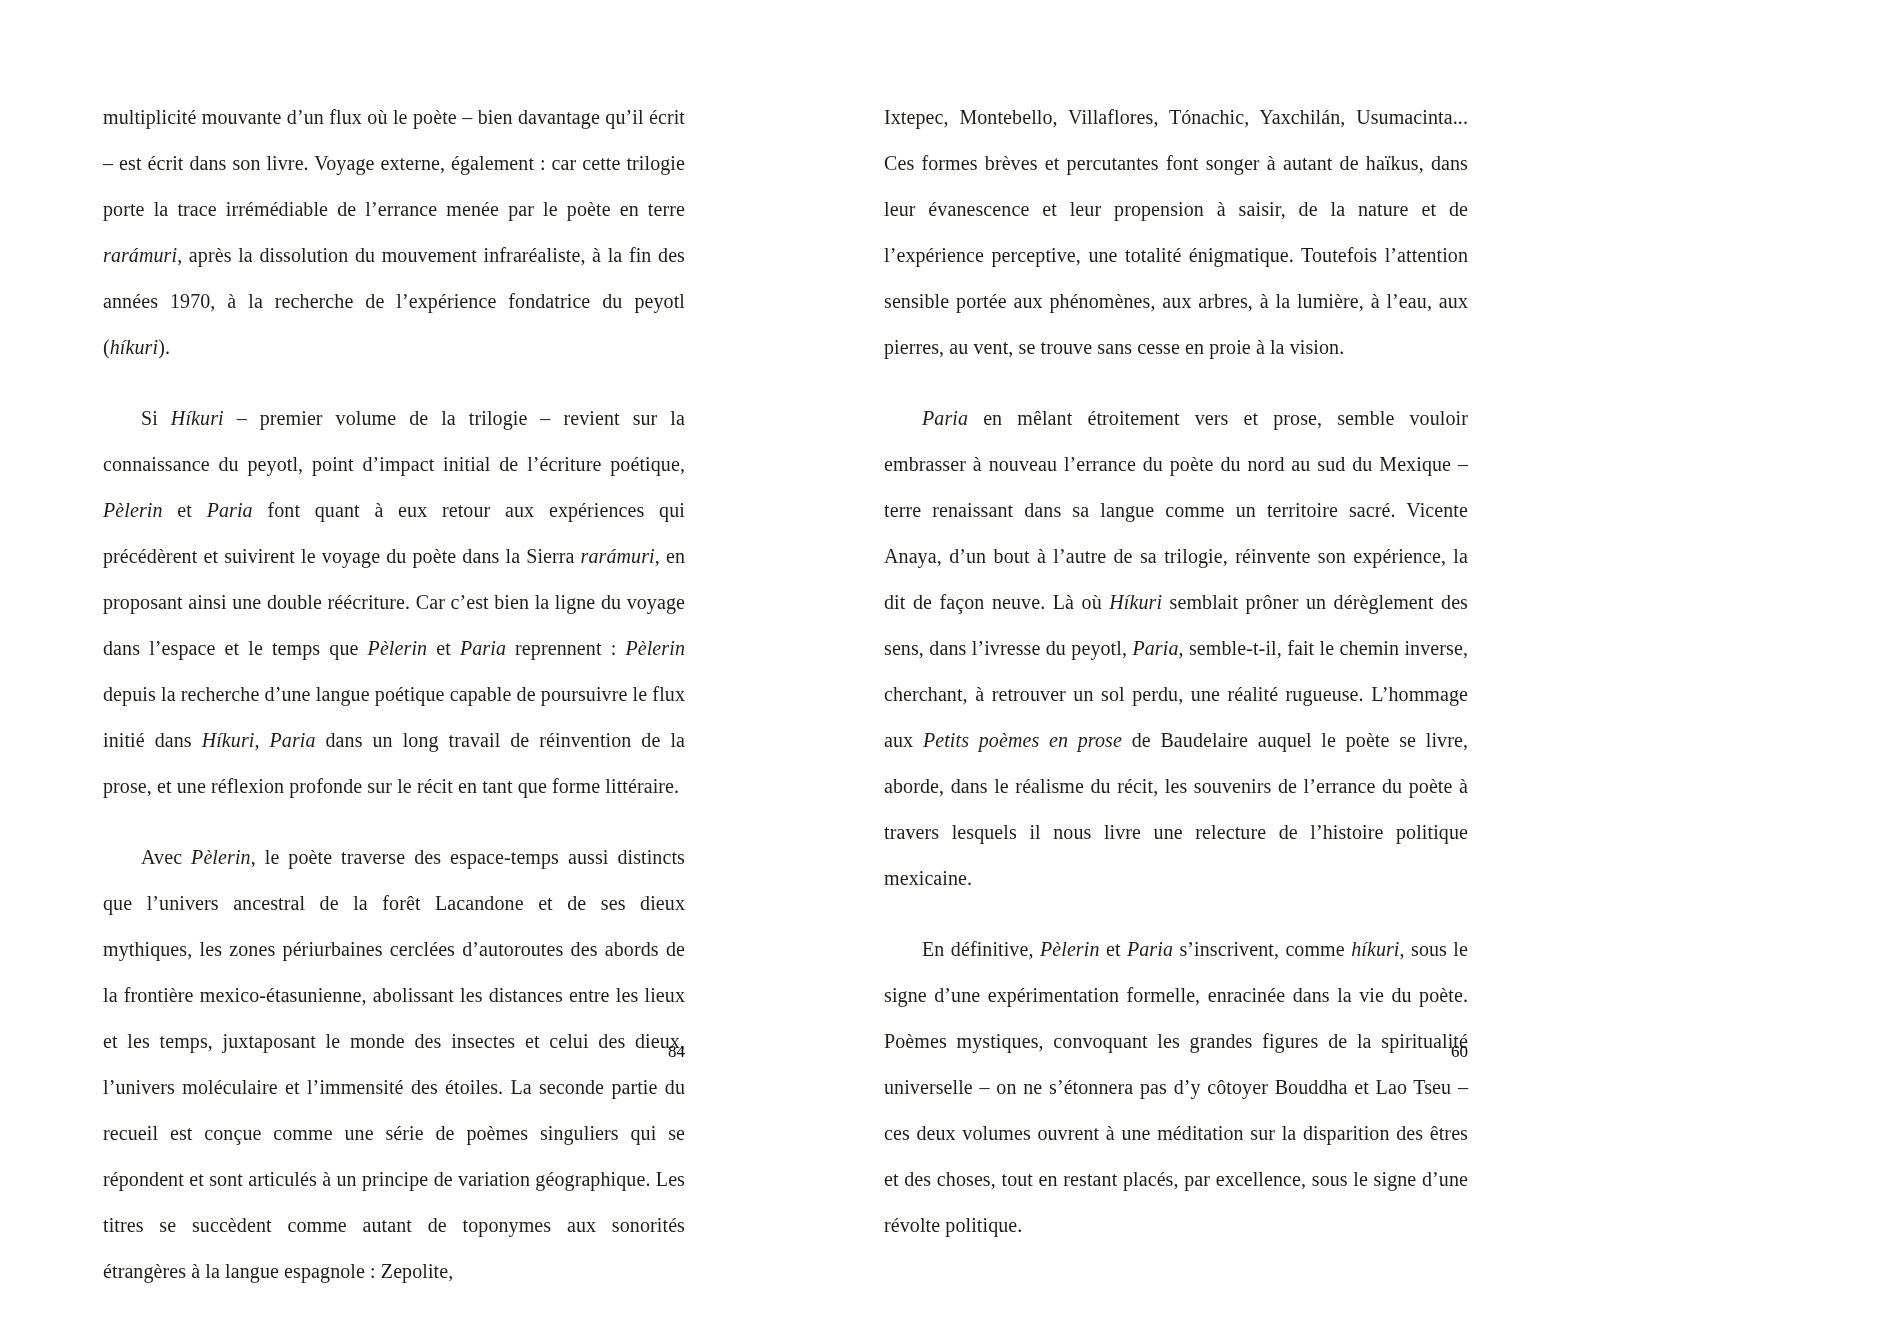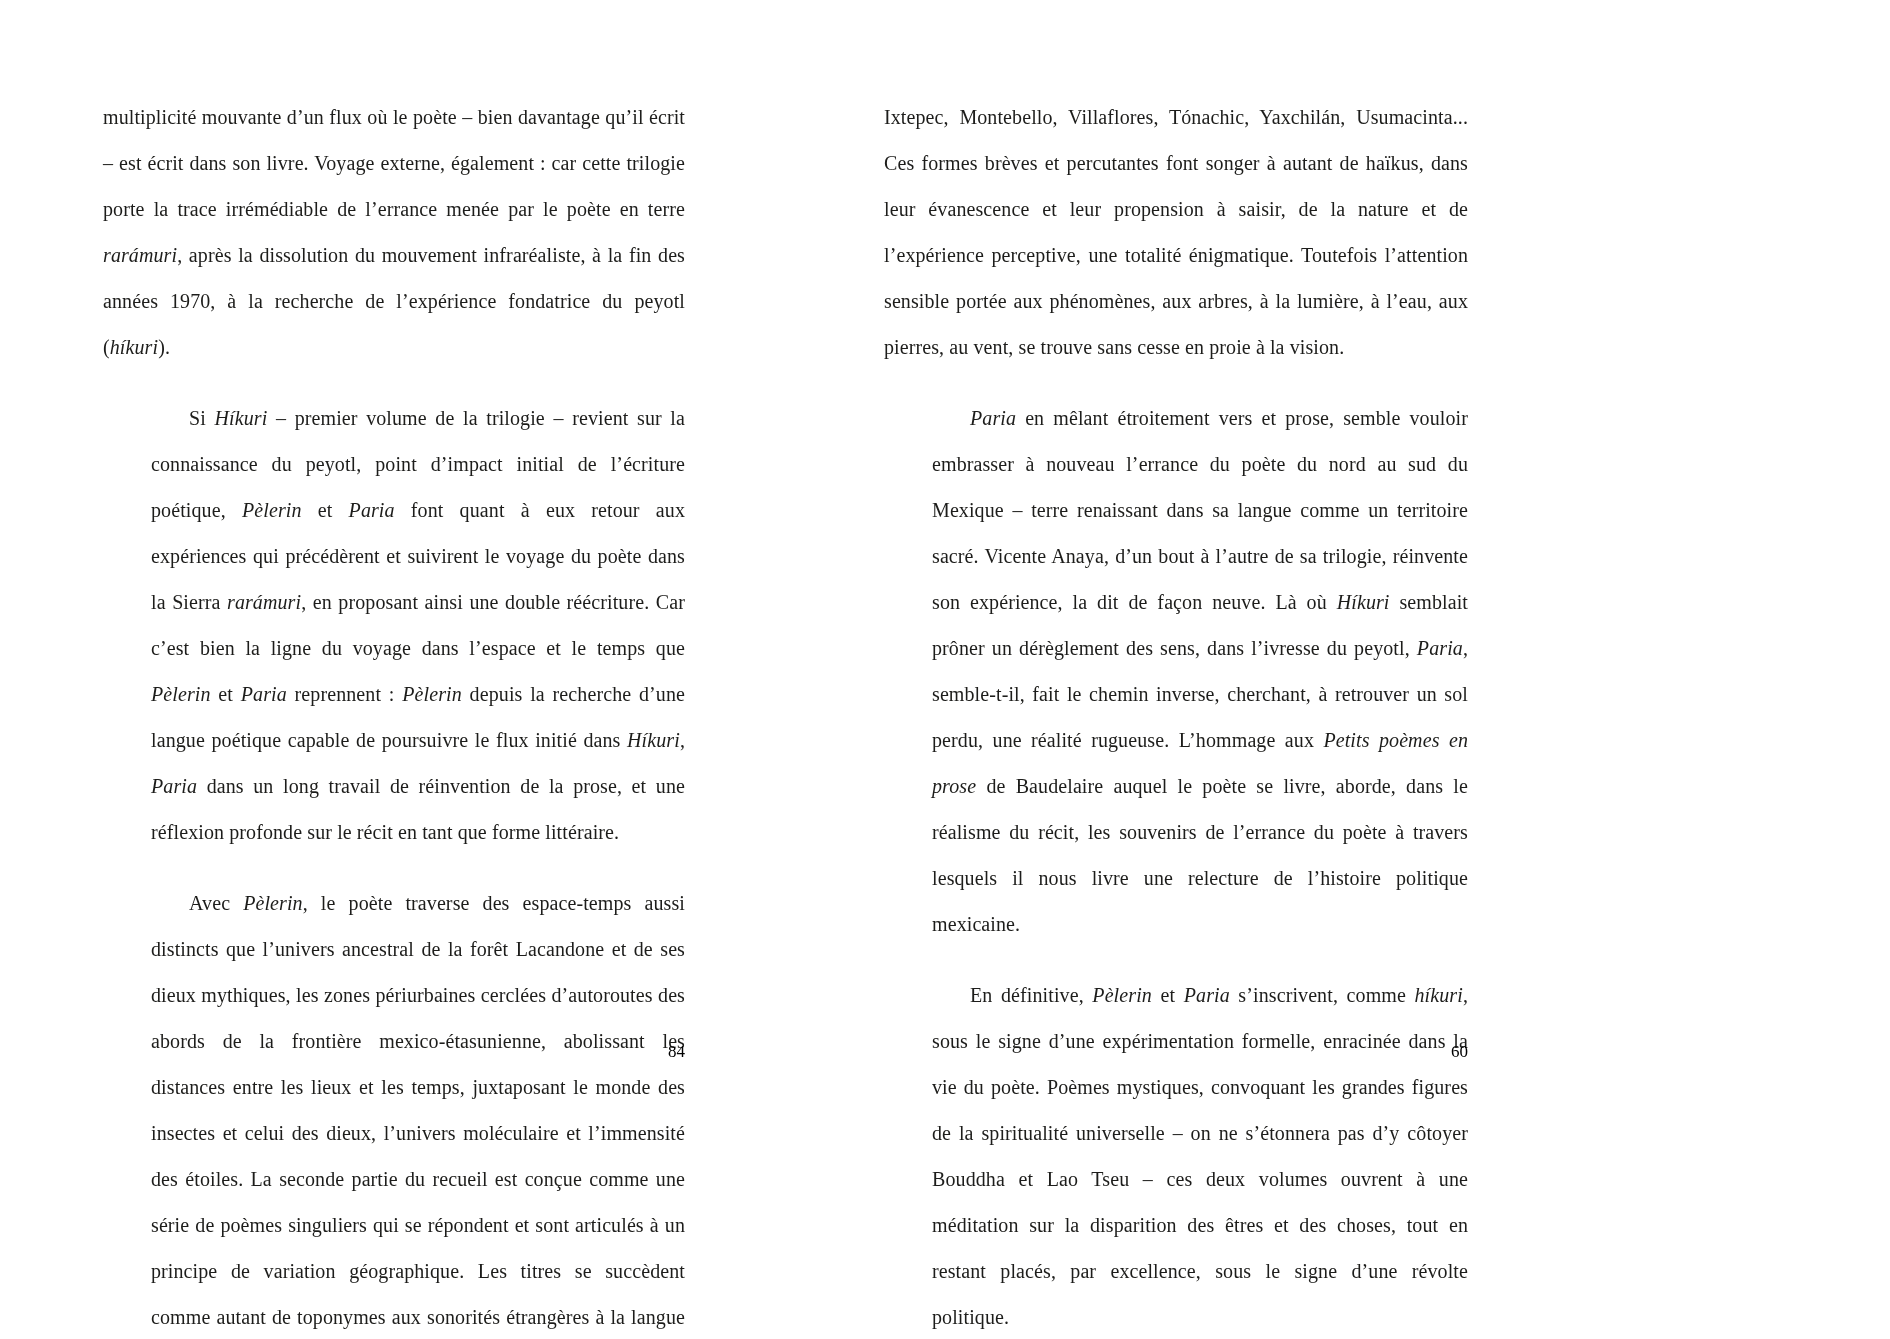--- a/index.html
+++ b/index.html
@@ -24,21 +24,20 @@
     text-align: justify;
     letter-spacing: 0.1px;
   }
   .page-a .page-text { left: 103px; width: 582px; }
   .page-b .page-text { left: 884px; width: 584px; }
   .page-text p {
     margin: 0 0 25px 0;
   }
   .page-text p.indent {
     text-indent: 38px;
-    margin-left: 48px;
   }
   .page-text em {
     font-style: italic;
   }
   .page-number {
     position: absolute;
     top: 1042px;
     font-size: 17px;
     text-align: right;
     color: #000000;

